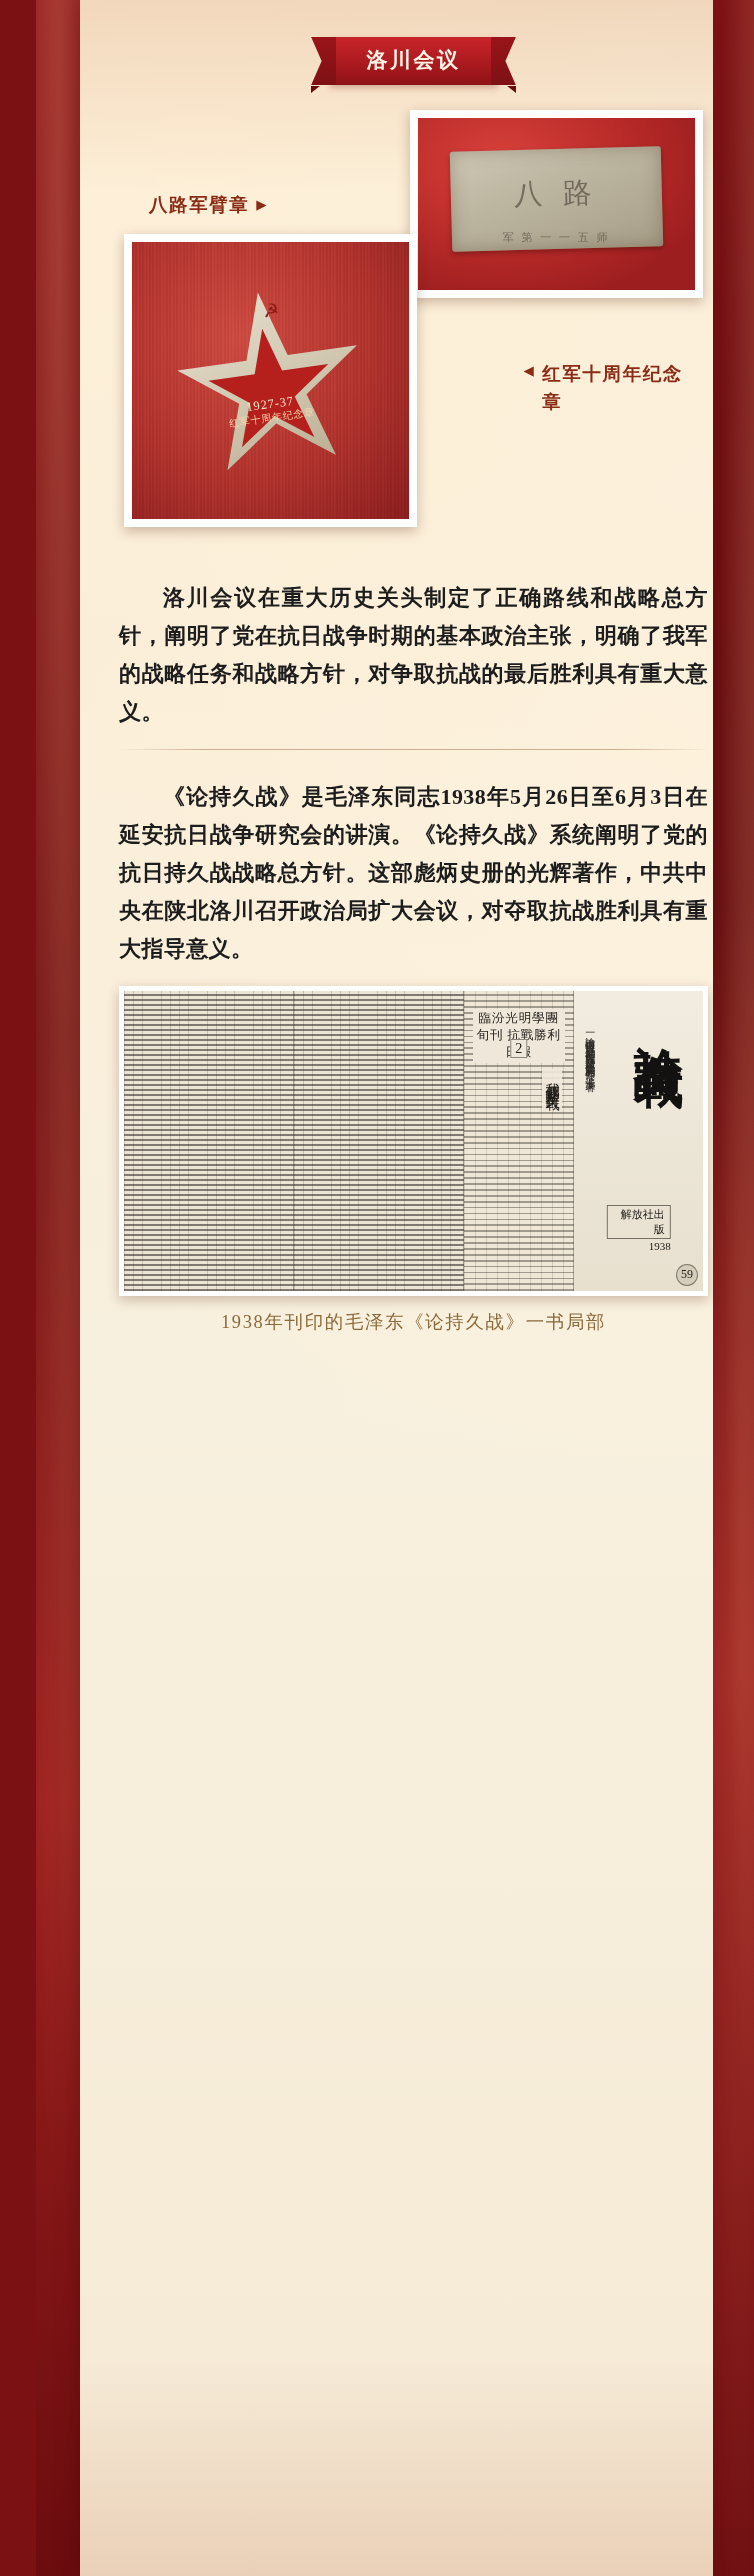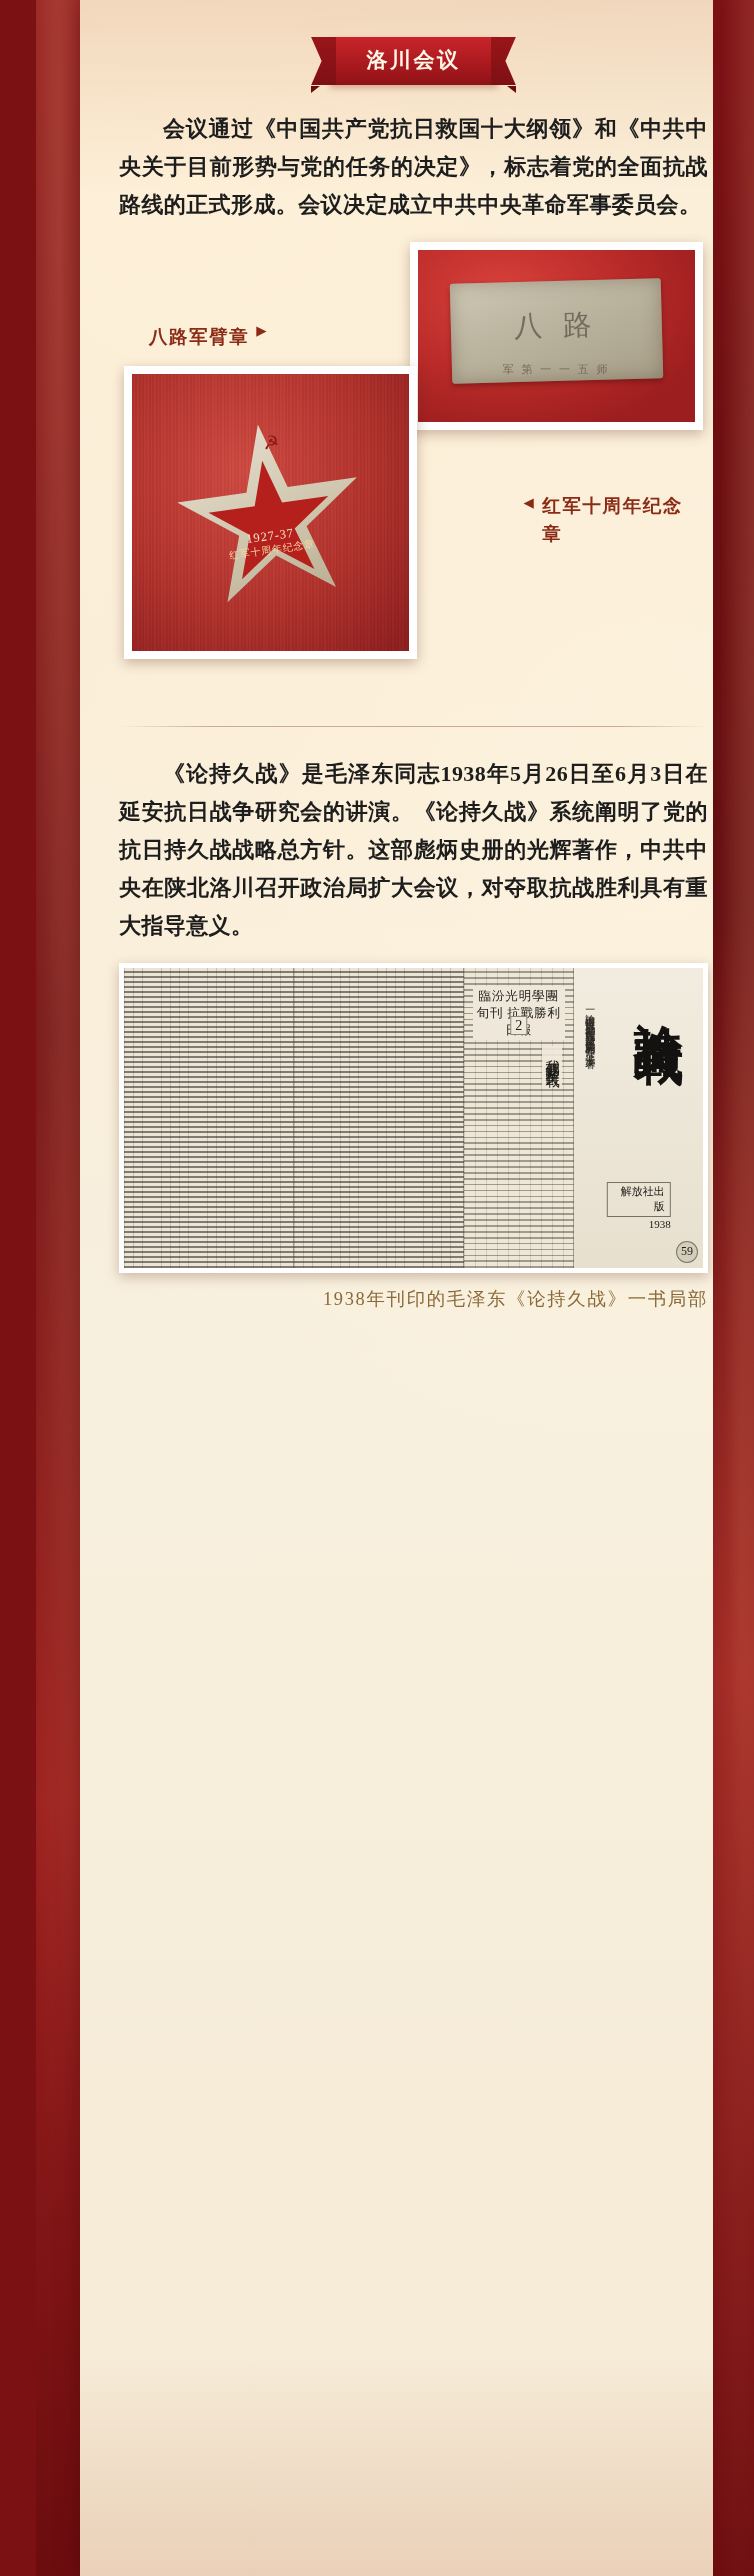--- a/index.html
+++ b/index.html
@@ -259,21 +259,21 @@
 
   .caption-armband {
     position: absolute;
     left: 30px;
     top: 82px;
     font-size: 18.4px;
     color: #8a2b16;
     letter-spacing: 1.7px;
     font-weight: bold;
     display: flex;
-    align-items: flex-start;
+    align-items: center;
     gap: 6.7px;
   }
   .caption-medal {
     position: absolute;
     right: 8.4px;
     top: 251px;
     width: 176px;
     font-size: 18.4px;
     color: #8a2b16;
     letter-spacing: 1.7px;
@@ -409,42 +409,41 @@
     background: #d4cdbb;
     border: 0.8px solid rgba(40,35,30,0.5);
     font-size: 12px;
     color: #23201c;
     display: flex;
     align-items: center;
     justify-content: center;
   }
   .book-caption {
     margin-top: 13.4px;
-    text-align: right;
+    text-align: center;
     font-size: 18.4px;
     color: #8a6a3a;
     letter-spacing: 1.7px;
   }
 </style>
 </head>
 <body>
 
 <div class="page">
   <div class="sheet">
     <div class="content">
 
       <div class="ribbon-wrap">
         <div class="ribbon">
           <span class="ribbon-fold-l"></span>
           <span class="ribbon-fold-r"></span>
           <span>洛川会议</span>
         </div>
       </div>
 
-      <p class="para">会议通过《中国共产党抗日救国十大纲领》和《中共中央关于目前形势与党的任务的决定》，标志着党的全面抗战路线的正式形成。会议决定成立中共中央革命军事委员会。</p>
 
       <div class="figures">
 
         <div class="photo photo-armband">
           <div class="inner">
             <div class="armband-bg"></div>
             <div class="armband-cloth"></div>
             <div class="armband-sub">军 第 一 一 五 师</div>
           </div>
         </div>
@@ -466,20 +465,21 @@
             </div>
           </div>
         </div>
 
         <div class="caption-medal">
           <span class="tri-left">◀</span>
           <span>红军十周年纪念章</span>
         </div>
       </div>
 
+      <p class="para">洛川会议在重大历史关头制定了正确路线和战略总方针，阐明了党在抗日战争时期的基本政治主张，明确了我军的战略任务和战略方针，对争取抗战的最后胜利具有重大意义。</p>
 
       <div class="divider"></div>
 
 
       <p class="para">《论持久战》是毛泽东同志1938年5月26日至6月3日在延安抗日战争研究会的讲演。《论持久战》系统阐明了党的抗日持久战战略总方针。这部彪炳史册的光辉著作，中共中央在陕北洛川召开政治局扩大会议，对夺取抗战胜利具有重大指导意义。</p>
 
       <div class="book-figure">
         <div class="book-photo">
           <div class="book-inner">
             <div class="col dense"></div>

